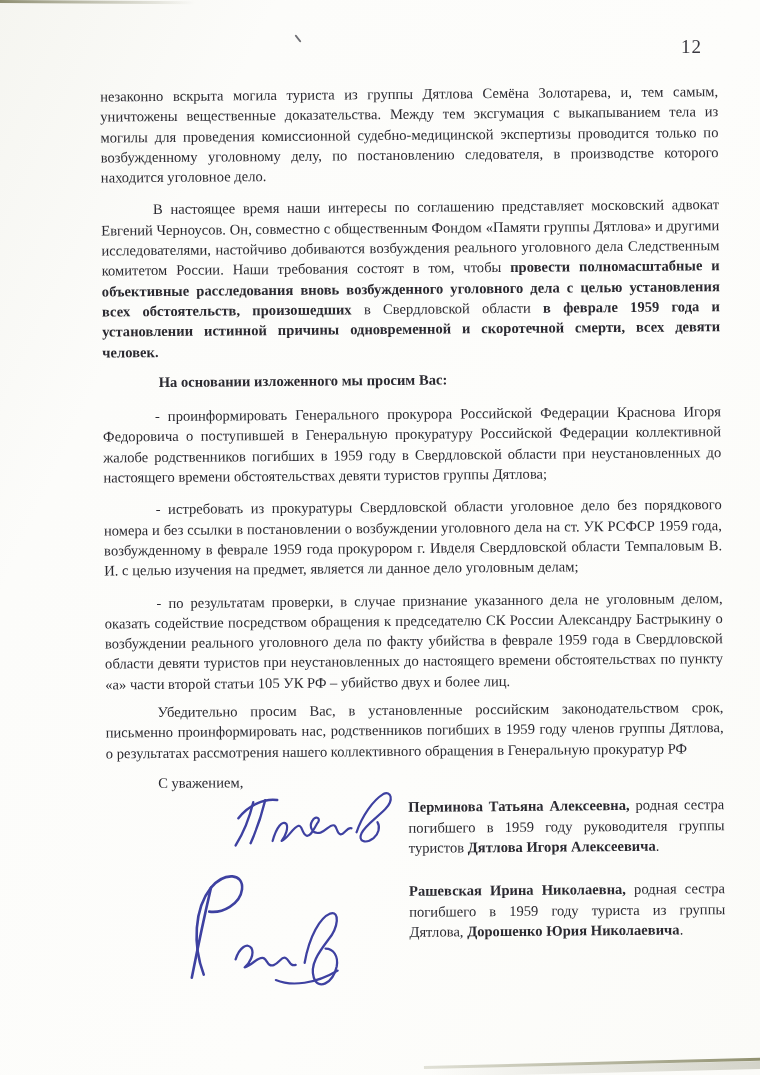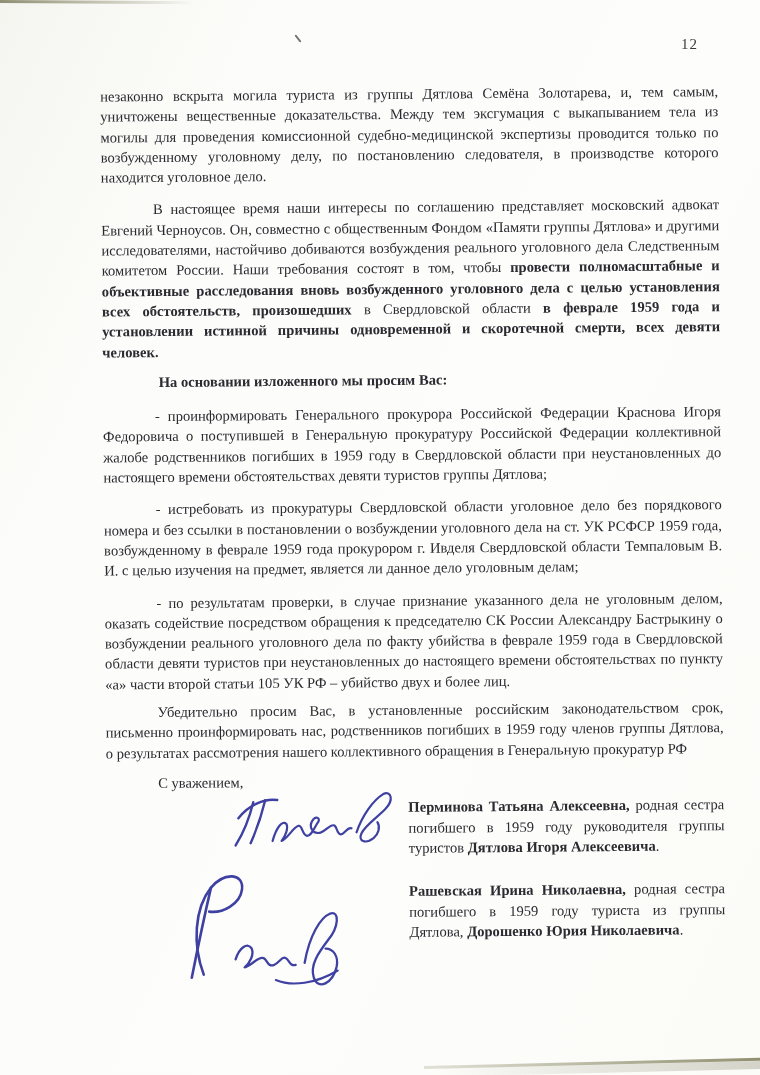--- a/index.html
+++ b/index.html
@@ -26,21 +26,21 @@
     position:absolute;left:430px;top:1069px;width:340px;height:8px;
     background:linear-gradient(to right,rgba(170,170,150,0),rgba(160,160,140,.45));
     transform:rotate(-1.4deg);transform-origin:left top;
   }
   .pen-tick{
     position:absolute;left:297px;top:34px;width:2px;height:9px;
     background:#4b4b53;transform:rotate(-38deg);border-radius:1px;opacity:.8;
   }
   .page-num{
     position:absolute;top:36px;left:681px;
-    font-size:15px;letter-spacing:1px;color:#3a3940;
+    font-size:19px;letter-spacing:1px;color:#3a3940;
   }
   .content{
     position:absolute;left:100px;top:86px;width:618px;
     font-size:14.6px;line-height:20.3px;
     text-align:justify;
     transform:rotate(-.5deg);transform-origin:60px 0;
   }
   .para{margin:0 0 12px 0;}
   .para .b{font-weight:bold;}
   .indent{text-indent:52px;}

